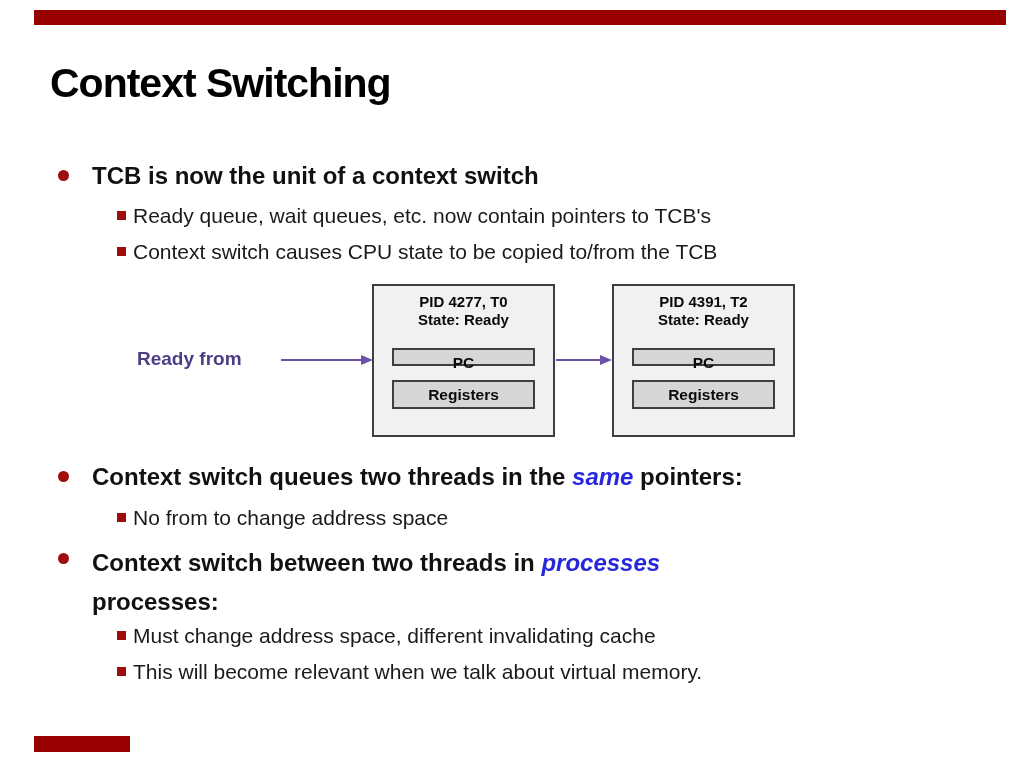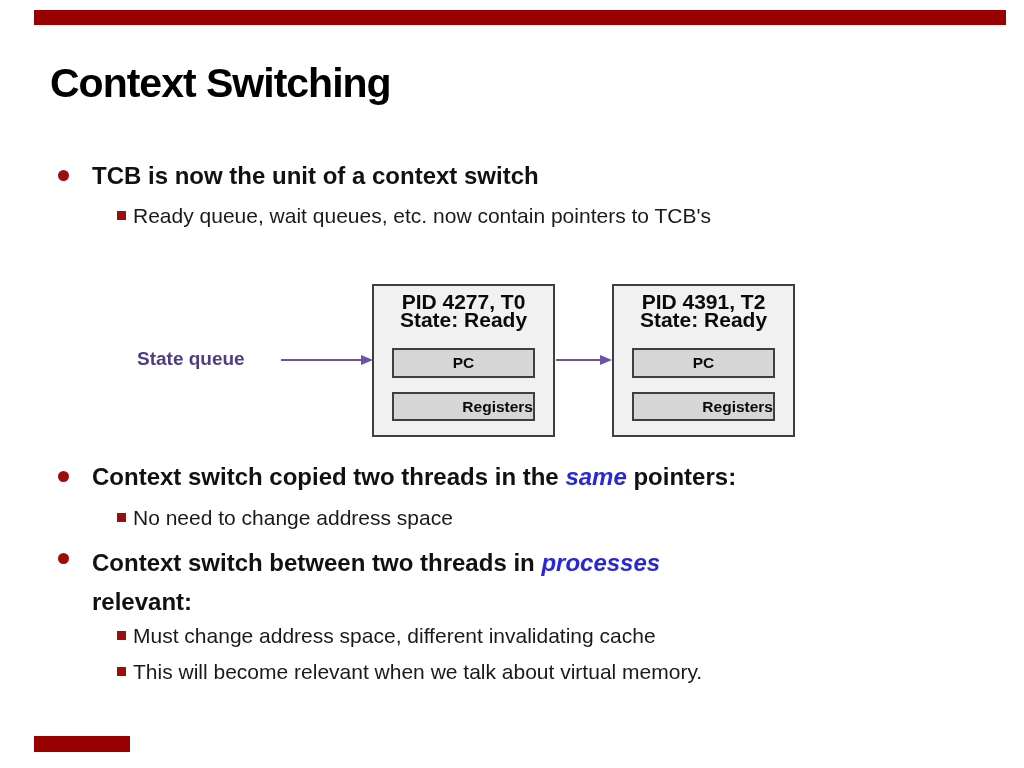--- a/index.html
+++ b/index.html
@@ -42,49 +42,53 @@
     font-size:19px; font-weight:bold; color:#4e3d85;
   }
   .flow-arrow { position:absolute; display:block; }
   .thread {
     position:absolute; top:284px; width:183px; height:153px;
     background:#f1f1f1; border:2px solid #3f3f3f; text-align:center;
   }
   .thread-1 { left:372px; }
   .thread-2 { left:612px; }
   .thread-header {
-    margin-top:7px; font-size:21px; font-weight:bold; color:#0a0a0a;
+    margin-top:7px; font-size:15px; font-weight:bold; color:#0a0a0a;
     line-height:18px;
   }
   .slot {
     margin:0 18px; background:#d6d6d6; border:2px solid #3f3f3f;
     font-size:15.5px; font-weight:bold; color:#0a0a0a;
   }
-  .slot-pc { margin-top:19px; height:30px; line-height:26px; }
-  .slot-reg { margin-top:14px; height:29px; line-height:25px;text-align:right; }
+  .slot-pc { margin-top:19px; height:18px; line-height:26px; }
+  .slot-reg { margin-top:14px; height:29px; line-height:25px; }
 </style>
 </head>
 <body>
 
 <div class="slide">
 
   <div class="accent-bar top-bar"></div>
 
   <h1 class="slide-title">Context Switching</h1>
 
   <div class="row" style="left:58px; top:160px;text-align:center;">
     <span class="dot"></span>
     <span class="l1-text">TCB is now the unit of a context switch</span>
   </div>
   <div class="row" style="left:117px; top:202px;">
     <span class="sq"></span>
     <span class="l2-text">Ready queue, wait queues, etc. now contain pointers to TCB's</span>
   </div>
+  <div class="row" style="left:117px; top:238px;">
+    <span class="sq"></span>
+    <span class="l2-text">Context switch causes CPU state to be copied to/from the TCB</span>
+  </div>
 
-  <span class="queue-label">State queue</span>
+  <span class="queue-label">Ready from</span>
 
   <svg class="flow-arrow" style="left:281px; top:354px;" width="92" height="12" viewBox="0 0 92 12">
     <line x1="0" y1="6" x2="81" y2="6" stroke="#6c51a8" stroke-width="2"></line>
     <polygon points="80,1 92,6 80,11" fill="#6c51a8"></polygon>
   </svg>
 
   <div class="thread thread-1">
     <div class="thread-header">
       <div>PID 4277, T0</div>
       <div>State: Ready</div>
@@ -102,30 +106,30 @@
     <div class="thread-header">
       <div>PID 4391, T2</div>
       <div>State: Ready</div>
     </div>
     <div class="slot slot-pc">PC</div>
     <div class="slot slot-reg">Registers</div>
   </div>
 
   <div class="row" style="left:58px; top:461px;">
     <span class="dot"></span>
-    <span class="l1-text"><span>Context switch copied two threads in the </span><span class="em">same</span><span> pointers:</span></span>
+    <span class="l1-text"><span>Context switch queues two threads in the </span><span class="em">same</span><span> pointers:</span></span>
   </div>
   <div class="row" style="left:117px; top:504px;">
     <span class="sq"></span>
-    <span class="l2-text">No need to change address space</span>
+    <span class="l2-text">No from to change address space</span>
   </div>
 
   <div class="row b3" style="left:58px; top:543px;">
     <span class="dot"></span>
-    <span class="l1-text"><span>Context switch between two threads in </span><span class="em">processes</span><br><span>relevant:</span></span>
+    <span class="l1-text"><span>Context switch between two threads in </span><span class="em">processes</span><br><span>processes:</span></span>
   </div>
   <div class="row" style="left:117px; top:622px;">
     <span class="sq"></span>
     <span class="l2-text">Must change address space, different invalidating cache</span>
   </div>
   <div class="row" style="left:117px; top:658px;">
     <span class="sq"></span>
     <span class="l2-text">This will become relevant when we talk about virtual memory.</span>
   </div>
 

